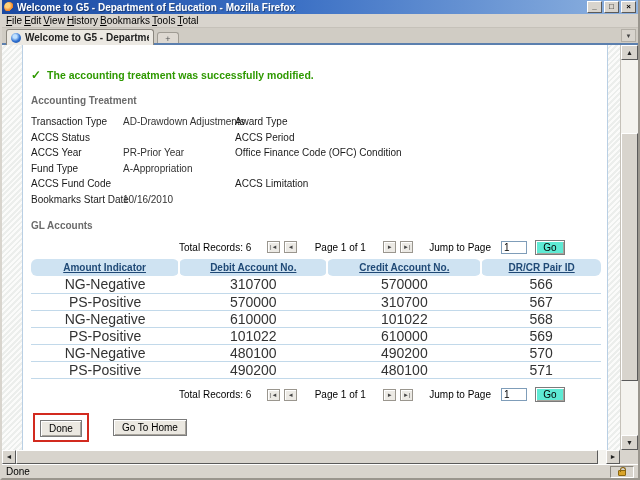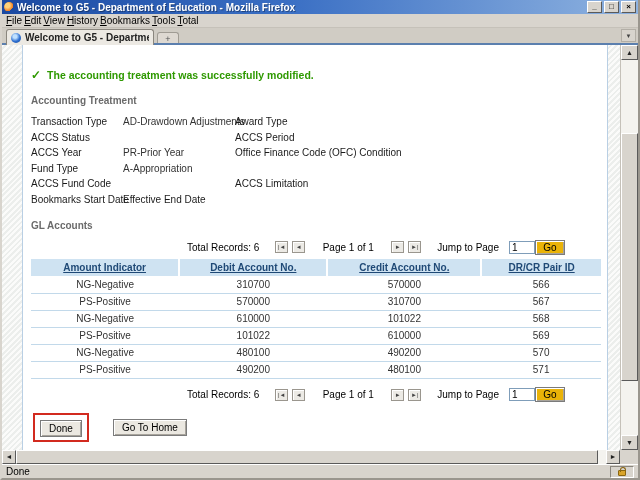--- a/index.html
+++ b/index.html
@@ -66,28 +66,28 @@
   .fvalue { font-size:10px; color:#333; white-space:nowrap; }
 
   .pagrow { margin-top:8px; height:16px; display:flex; align-items:center; justify-content:flex-end; margin-right:36px; font-size:10px; color:#000; }
   .pagrow .records { margin-right:14px; }
   .pg-btn { width:13px; height:12px; background:#eceae5; border:1px solid #9a968e; box-shadow:inset 1px 1px 0 #fff;
     font-size:6px; line-height:10px; text-align:center; color:#444; margin:0 2px; }
   .page-status { margin:0 10px; width:62px; text-align:center; }
   .jump-label { margin-left:14px; }
   .jump-input { width:26px; height:13px; margin-left:10px; border:1px solid #7f9db9; font-size:10px; padding:0 2px;
     font-family:"Liberation Sans",sans-serif; }
-  .go-btn { width:30px; height:15px; background:#eab308; border:1px solid #7b7b7b;
+  .go-btn { margin-left:8px; width:30px; height:15px; background:#5eead4; border:1px solid #7b7b7b;
     box-shadow:inset 1px 1px 0 #fff, inset -1px -1px 0 #a8a49c; font-size:10px; text-align:center; line-height:13px; }
 
   table.gl { margin-top:4px; width:100%; border-collapse:collapse; table-layout:fixed; }
   table.gl th { background:#cfe3f2; color:#1f4976; font-size:10px; font-weight:bold; text-decoration:underline;
-    height:17px; text-align:center; border-right:2px solid #fff; white-space:nowrap; overflow:hidden; }
+    height:17px; text-align:center; border-right:2px solid #fff; white-space:nowrap; overflow:hidden;border-radius:6px; }
   table.gl th:last-child { border-right:none; }
-  table.gl td { font-size:10px; color:#333; height:17px; text-align:center; border-bottom:1px solid #c2d9ea; }
+  table.gl td { font-size:14px; color:#333; height:17px; text-align:center; border-bottom:1px solid #c2d9ea; }
 
   .actions { margin-top:10px; display:flex; align-items:center; }
   .done-box { border:2px solid #d22a1f; padding:3px 5px; margin-left:2px; }
   .btn { background:#ebe8e1; border:1px solid #7b7b7b; box-shadow:inset 1px 1px 0 #fff, inset -1px -1px 0 #a8a49c;
     font-size:10px; padding:2px 8px; font-family:"Liberation Sans",sans-serif; }
   .home-btn { margin-left:24px; }
 
   
   .vscroll { flex:0 0 18px; background:#f4f3ef; display:flex; flex-direction:column; border-left:1px solid #c5c1b9; }
   .sbtn { flex:0 0 15px; background:#d8d4cd; border:1px solid; border-color:#fff #5a5a5a #5a5a5a #fff;
@@ -181,21 +181,21 @@
           <span class="fvalue">A-Appropriation</span>
           <span class="flabel"></span>
           <span class="fvalue"></span>
 
           <span class="flabel">ACCS Fund Code</span>
           <span class="fvalue"></span>
           <span class="flabel">ACCS Limitation</span>
           <span class="fvalue"></span>
 
           <span class="flabel">Bookmarks Start Date</span>
-          <span class="flabel">Effective End Date</span>
+          <span class="fvalue">10/16/2010</span>
         </div>
 
         <div class="section-title">GL Accounts</div>
 
         <div class="pagrow">
           <span class="records">Total Records: 6</span>
           <span class="pg-btn">|◄</span>
           <span class="pg-btn">◄</span>
           <span class="page-status">Page 1 of 1</span>
           <span class="pg-btn">►</span>

